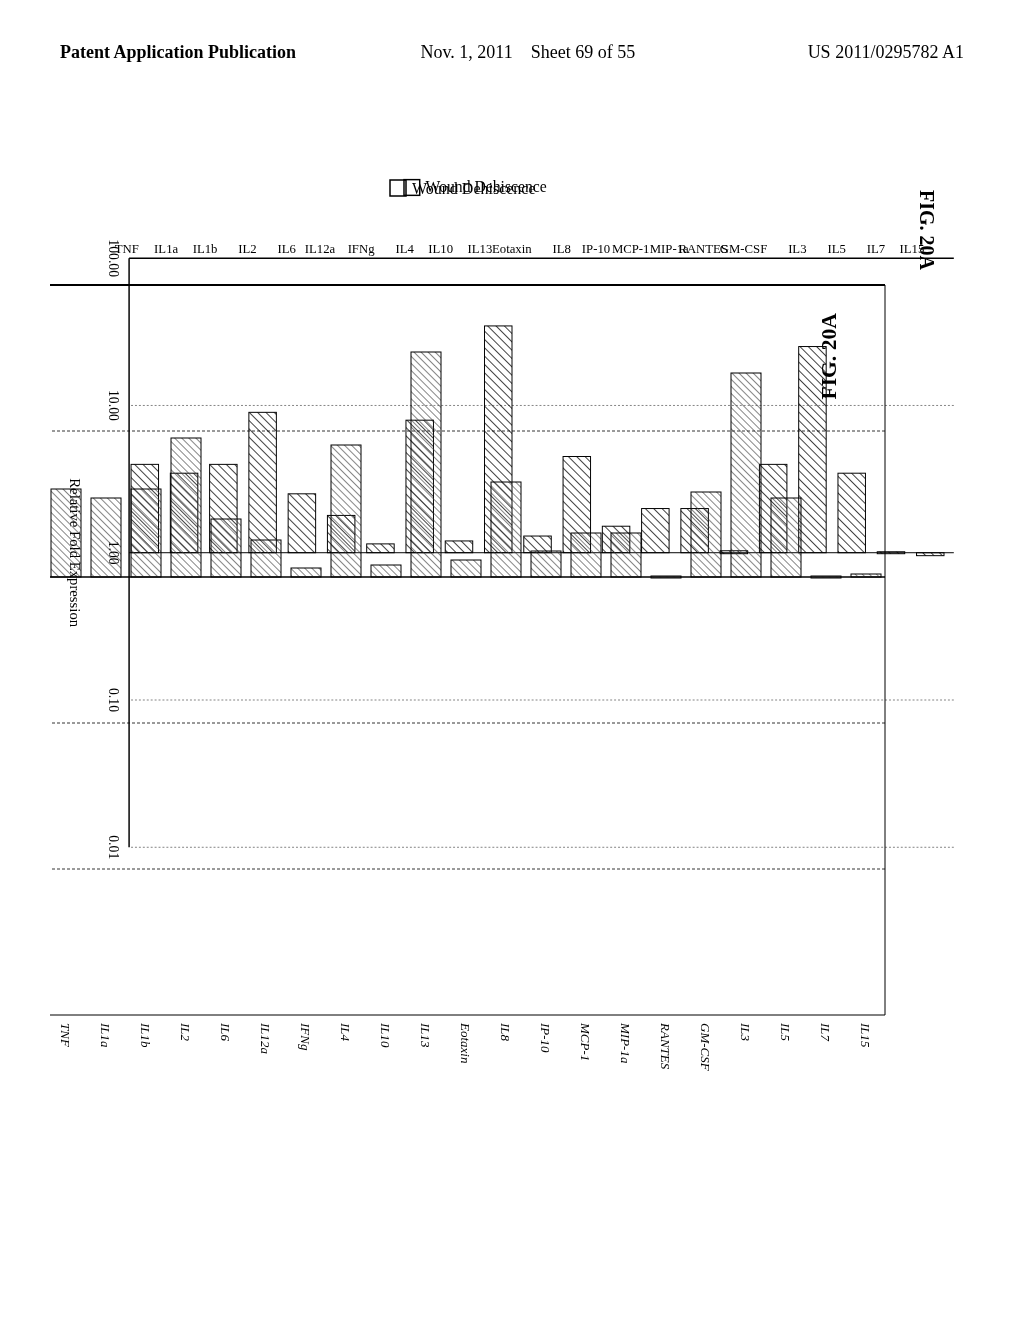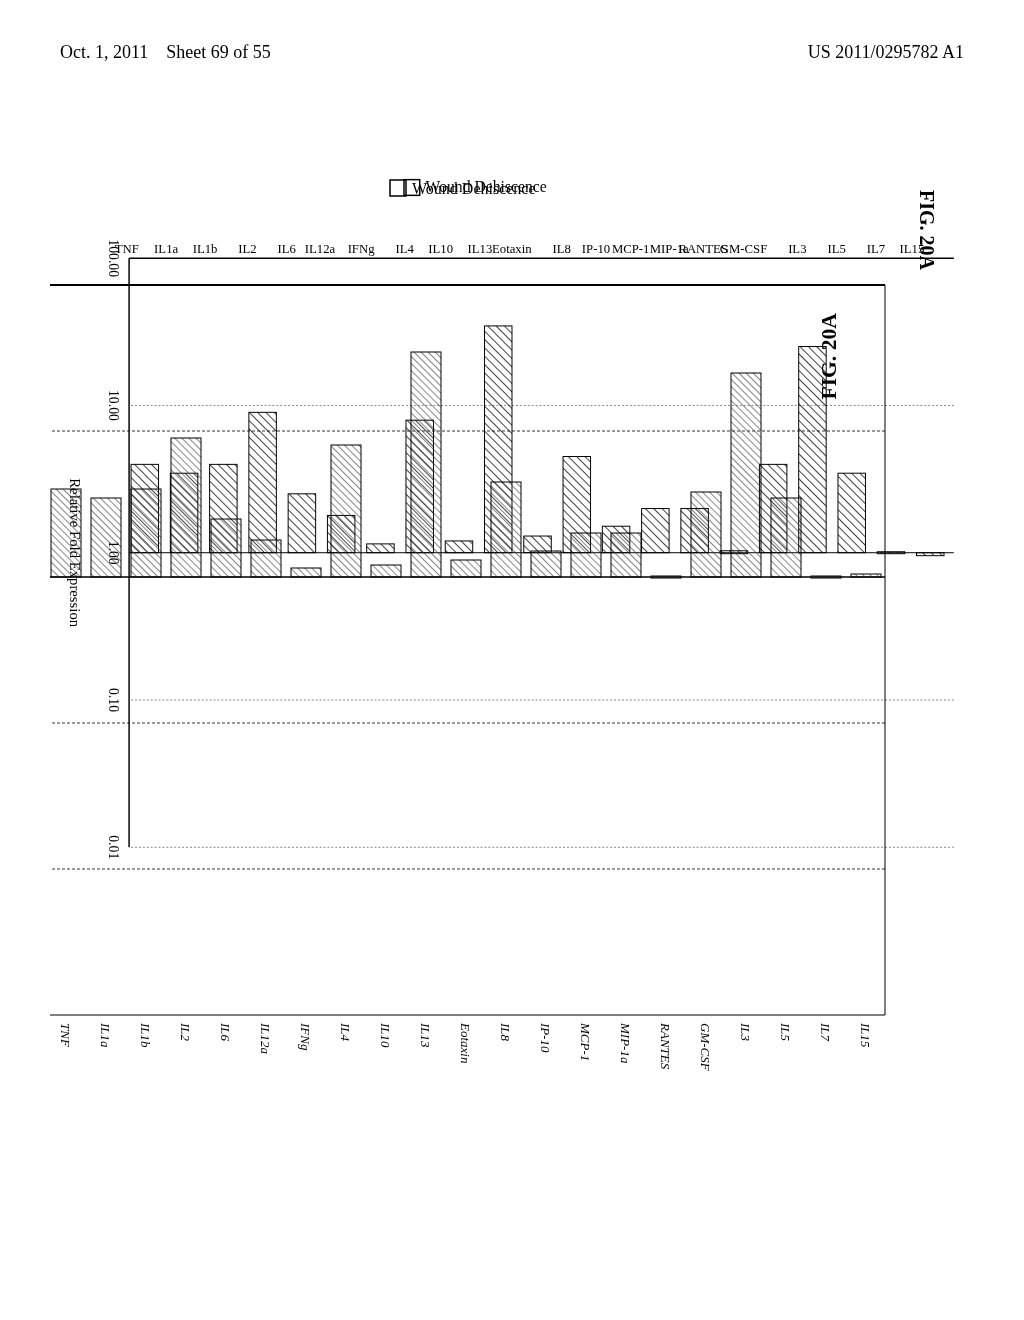--- a/index.html
+++ b/index.html
@@ -55,22 +55,23 @@
       top: 0;
       left: 0;
       width: 100%;
       height: 100%;
     }
   </style>
 </head>
 <body>
 
 <div class="header">
+  <div class="header-left">Patent Application Publication</div>
   <div class="header-center">
-    <span>Oct. 1, 2011</span>&nbsp;&nbsp;&nbsp;
+    <span>Nov. 1, 2011</span>&nbsp;&nbsp;&nbsp;
     <span>Sheet 69 of 55</span>
   </div>
   <div class="header-right">US 2011/0295782 A1</div>
 </div>
 
 <div class="chart-area">
   <svg class="chart-svg" viewBox="0 0 900 1100" xmlns="http://www.w3.org/2000/svg">
 
     <text x="860" y="120" font-family="Times New Roman" font-size="22" font-weight="bold" transform="rotate(-90, 860, 200)" text-anchor="middle">FIG. 20A</text>
 

